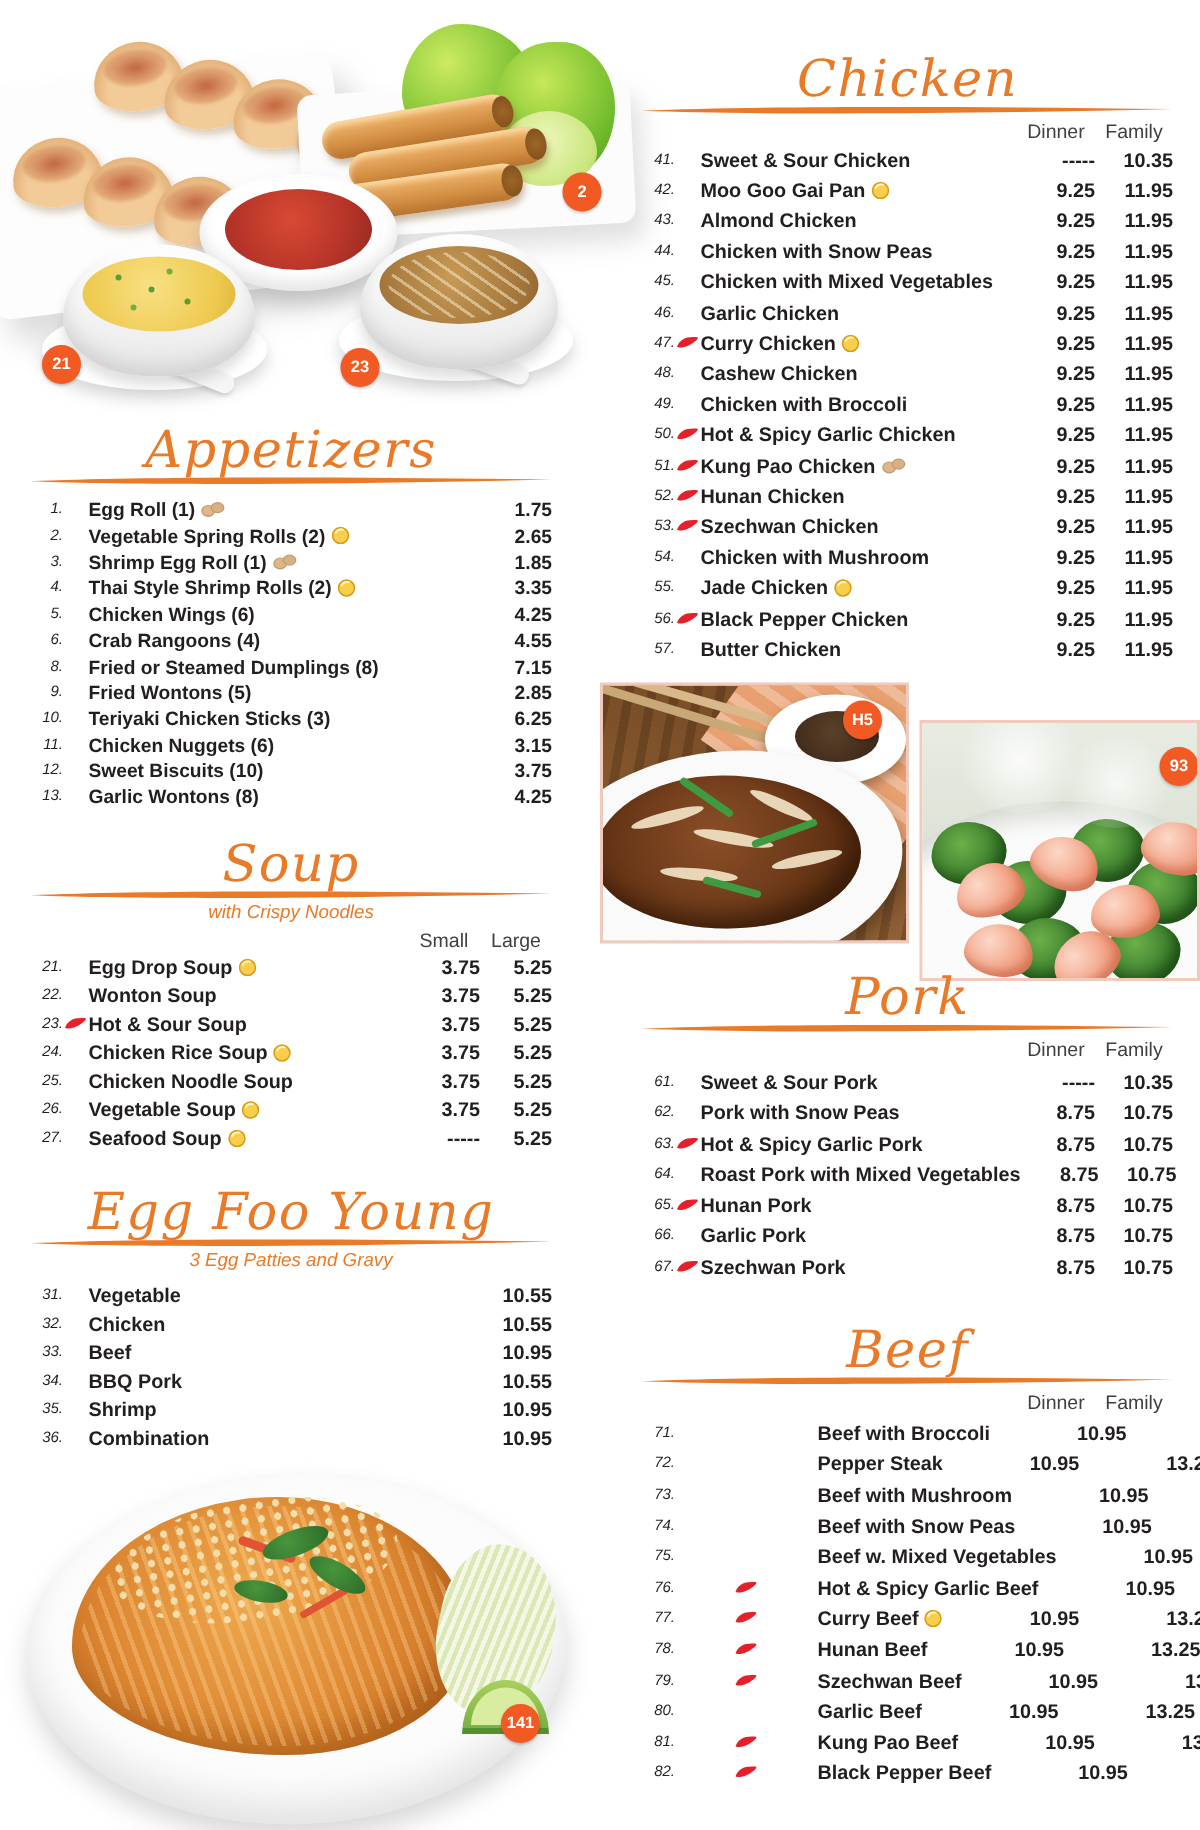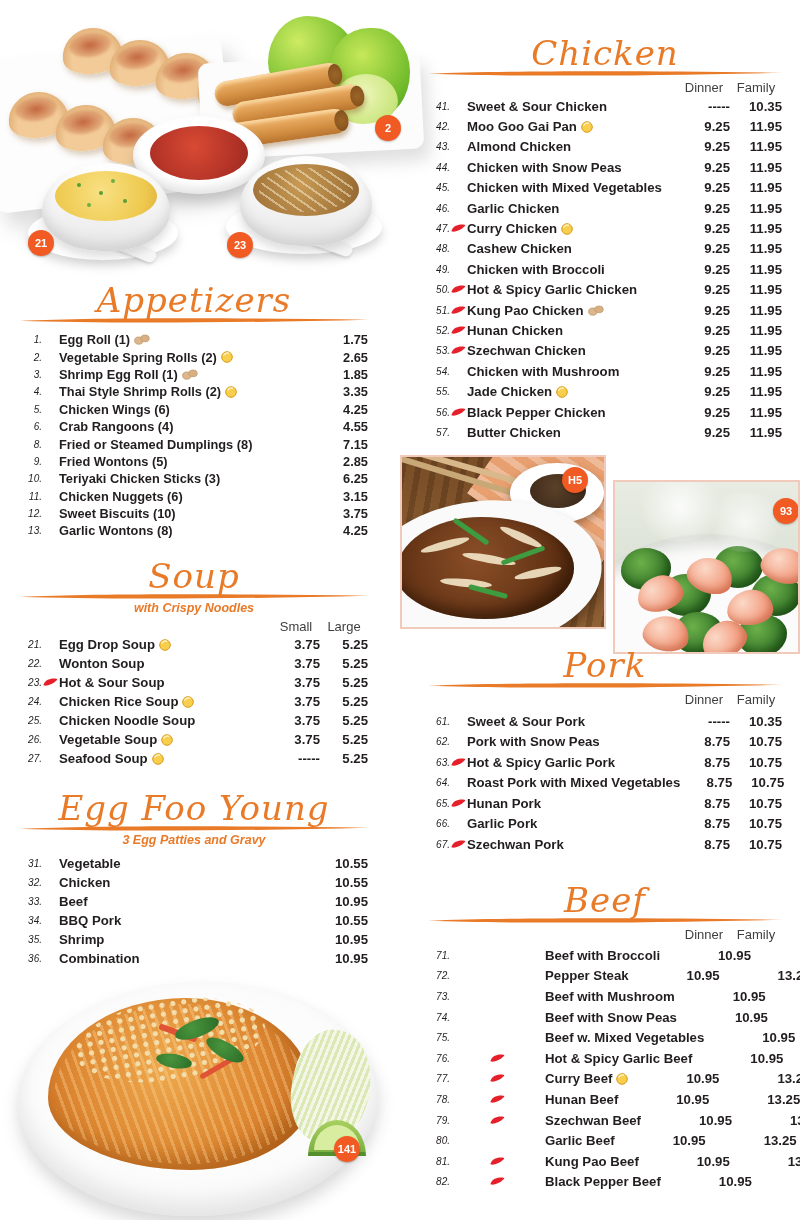--- a/index.html
+++ b/index.html
@@ -5,21 +5,21 @@
   html,body{margin:0;padding:0;background:#fff;}
   .page{position:relative;width:800px;height:1220px;background:#fff;overflow:hidden;
         font-family:"Liberation Sans",sans-serif;color:#221E1F;}
 
   
   .menu-section{position:absolute;}
   .section-title{text-align:center;font-family:"DejaVu Serif",serif;font-style:italic;
                  font-size:34px;line-height:40px;color:#E87A28;letter-spacing:1px;}
   .swoosh{display:block;width:100%;height:7px;margin-top:-3px;}
   .section-sub{text-align:center;color:#E87A28;font-style:italic;font-size:12.5px;
-               height:15px;line-height:15px;margin-top:1px;font-weight:bold;}
+               height:15px;line-height:15px;margin-top:1px;}
   .section-sub:empty{display:none;}
   .price-cols{display:flex;justify-content:flex-end;height:13px;margin-top:3px;}
   .pcol{text-align:center;font-size:13px;color:#3f3f3f;}
   .rows{margin-top:3px;}
   .row{display:flex;align-items:center;}
   .num{width:22px;text-align:right;font-style:italic;font-size:10px;flex:0 0 auto;}
   .chili-slot{width:16px;height:12px;flex:0 0 auto;display:flex;align-items:center;padding-left:1px;}
   .nm{flex:1 1 auto;font-weight:bold;white-space:nowrap;display:flex;align-items:center;}
   .nm .mi{margin-left:4px;display:inline-flex;}
   .price{text-align:right;font-weight:bold;flex:0 0 auto;}

